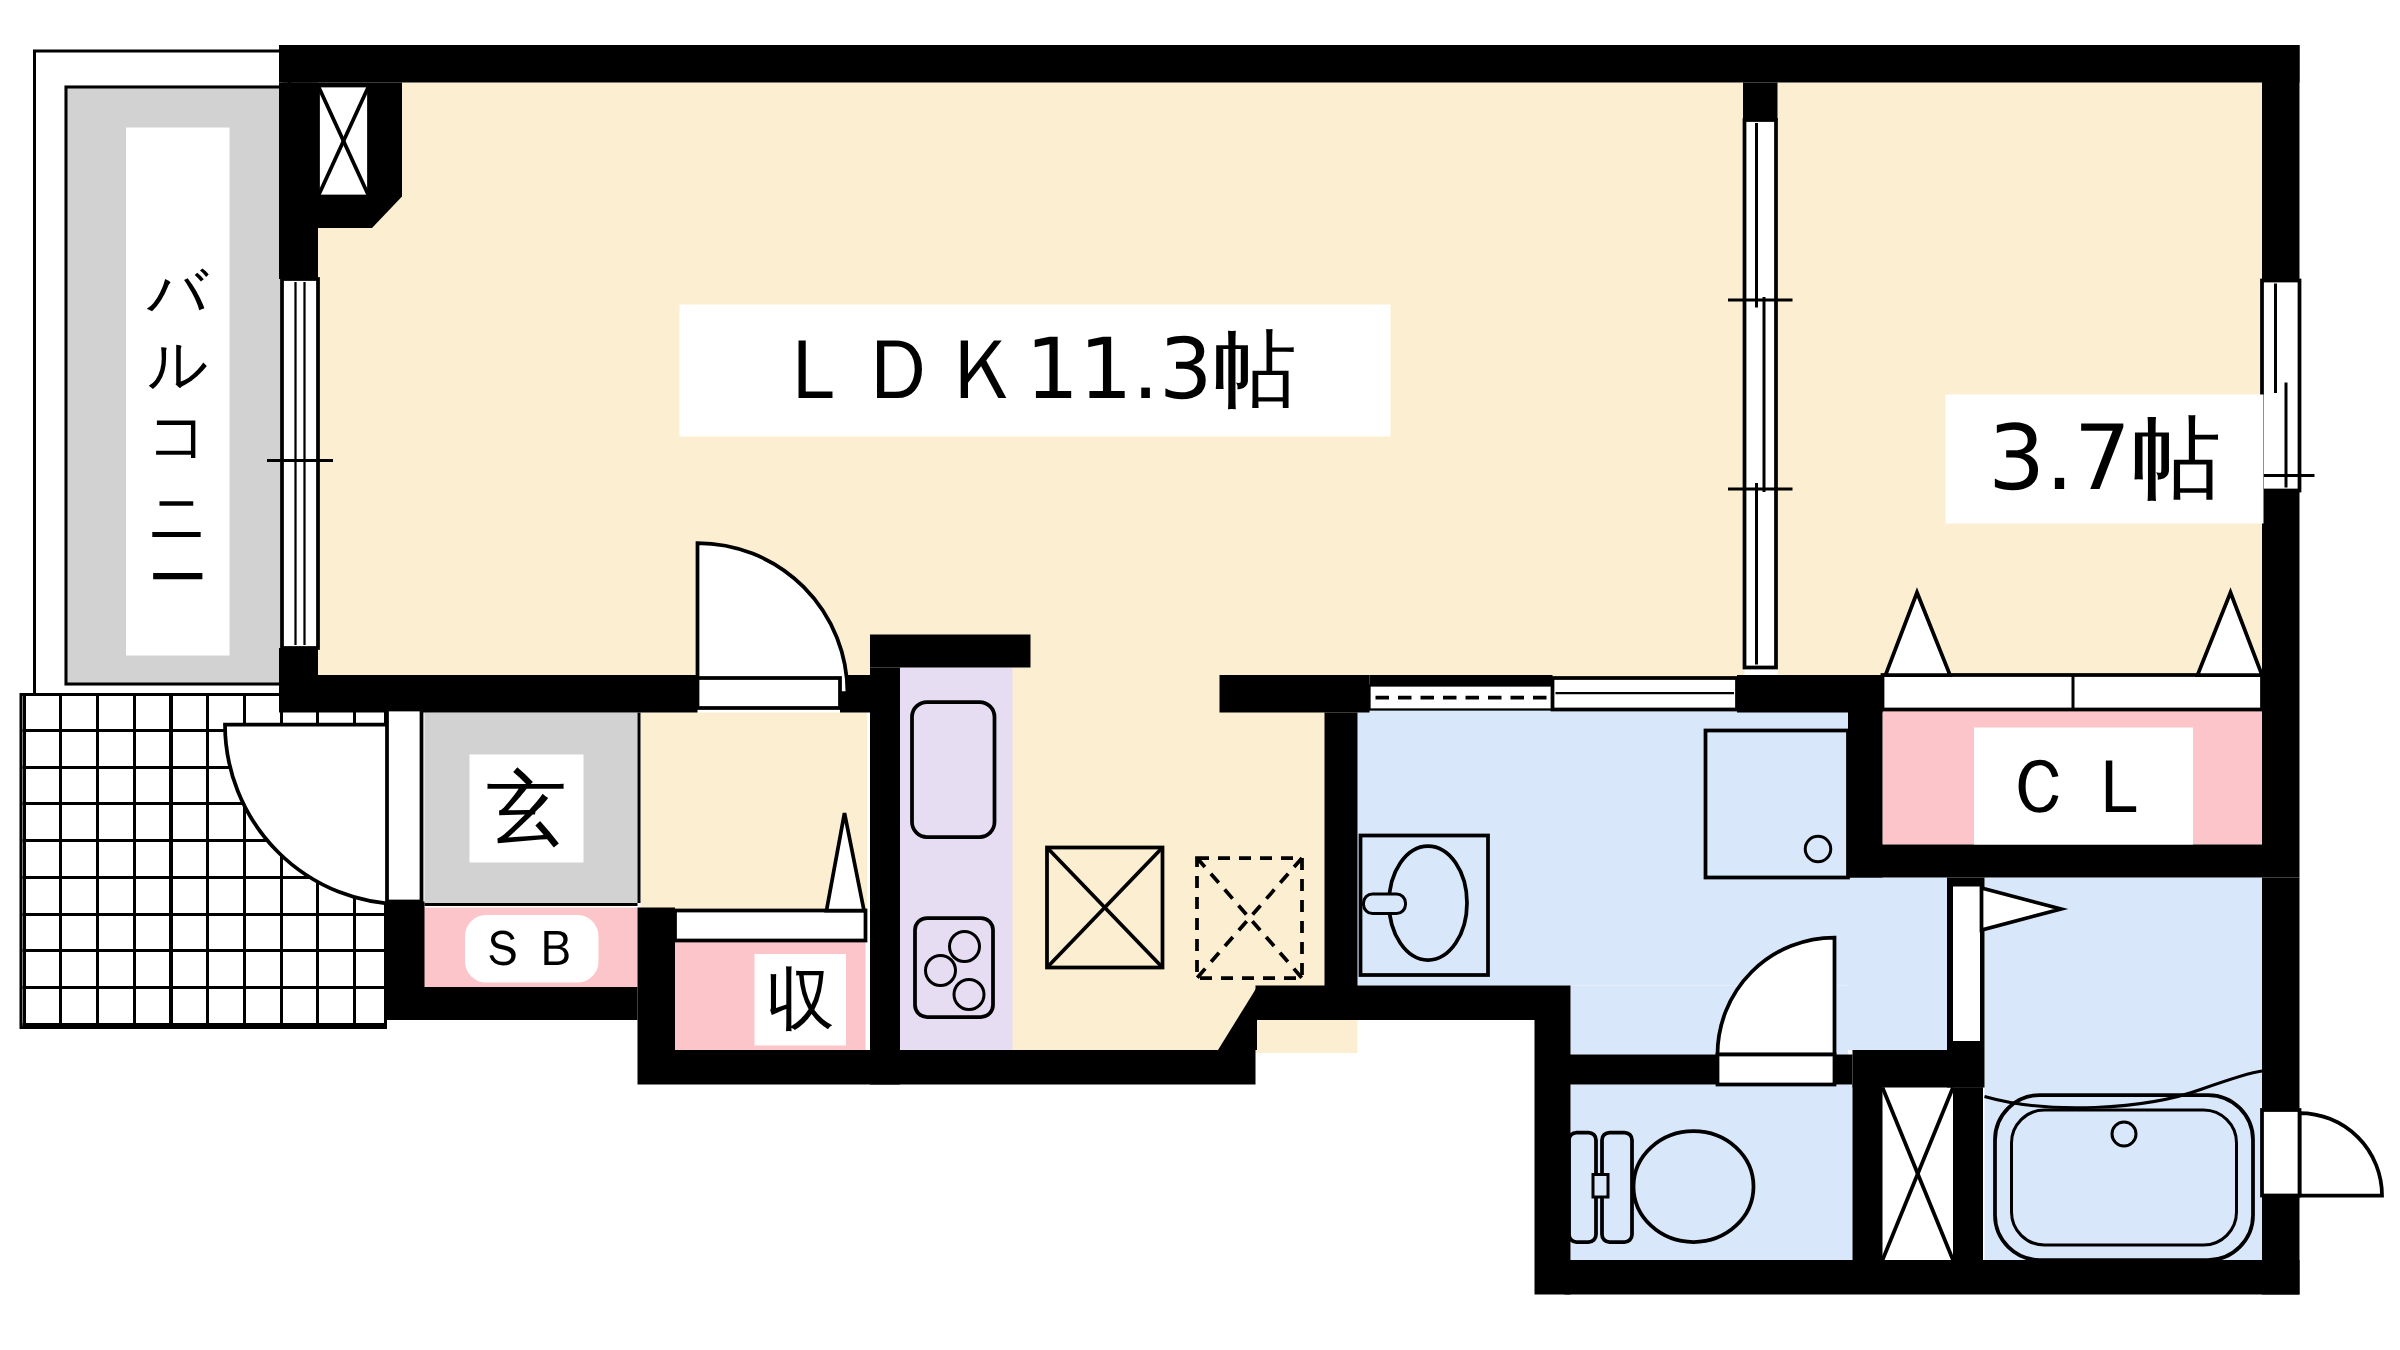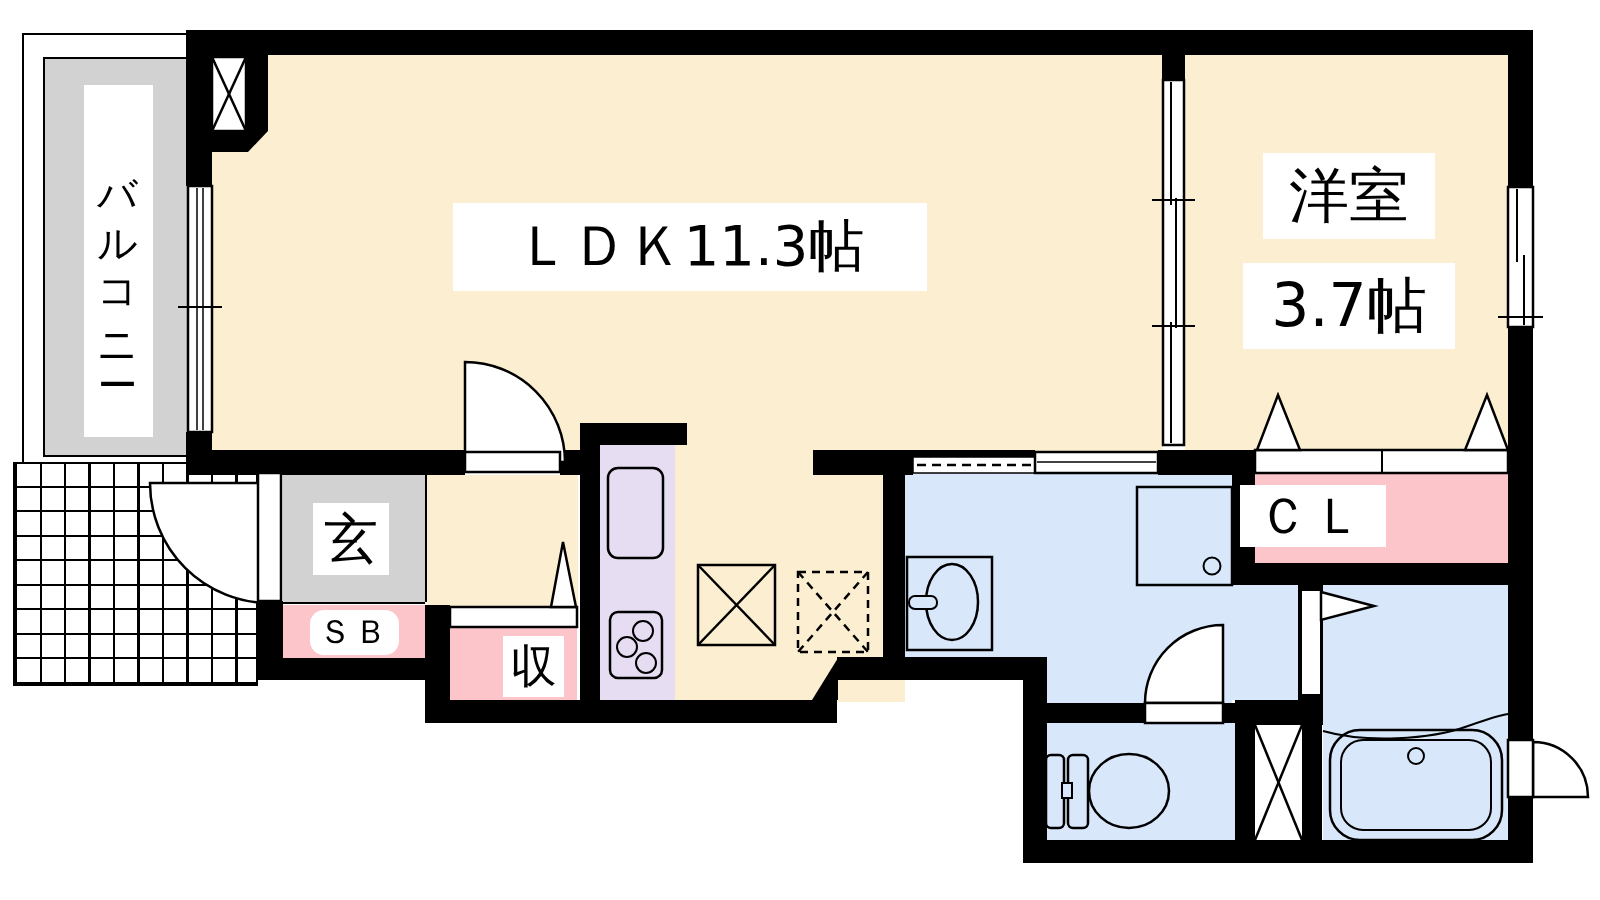--- a/index.html
+++ b/index.html
@@ -211,23 +211,22 @@
     </g>
 
     <line x1="426" y1="475" x2="426" y2="602" stroke="#000" stroke-width="2"></line>
     <line x1="283" y1="603" x2="425" y2="603" stroke="#000" stroke-width="2"></line>
   </svg>
 
   <div class="lbl vtext" style="left:84px;top:85px;width:69px;height:352px;font-size:40px;">バルコニー</div>
 
   <div class="lbl" style="left:433px;top:203px;width:474px;height:88px;font-size:56px;margin-left:20px;">ＬＤＫ11.3帖</div>
 
-  <div class="lbl" style="left:1263px;top:153px;width:172px;height:86px;font-size:60px;">洋室</div>
-  <div class="lbl" style="left:1243px;top:263px;width:212px;height:86px;font-size:60px;">3.7帖</div>
+  <div class="lbl" style="left:1297px;top:263px;width:212px;height:86px;font-size:60px;">3.7帖</div>
 
   <div class="lbl" style="left:313px;top:503px;width:76px;height:72px;font-size:54px;">玄</div>
 
   <div class="lbl" style="left:310px;top:610px;width:89px;height:45px;font-size:33px;letter-spacing:3px;border-radius:14px;">ＳＢ</div>
 
   <div class="lbl" style="left:503px;top:636px;width:61px;height:61px;font-size:46px;">収</div>
 
-  <div class="lbl" style="left:1240px;top:485px;width:146px;height:62px;font-size:50px;letter-spacing:5px;font-family:Liberation Serif, serif;">ＣＬ</div>
+  <div class="lbl" style="left:1316px;top:485px;width:146px;height:78px;font-size:50px;letter-spacing:5px;font-family:Liberation Serif, serif;">ＣＬ</div>
 </div>
 
 </body></html>

